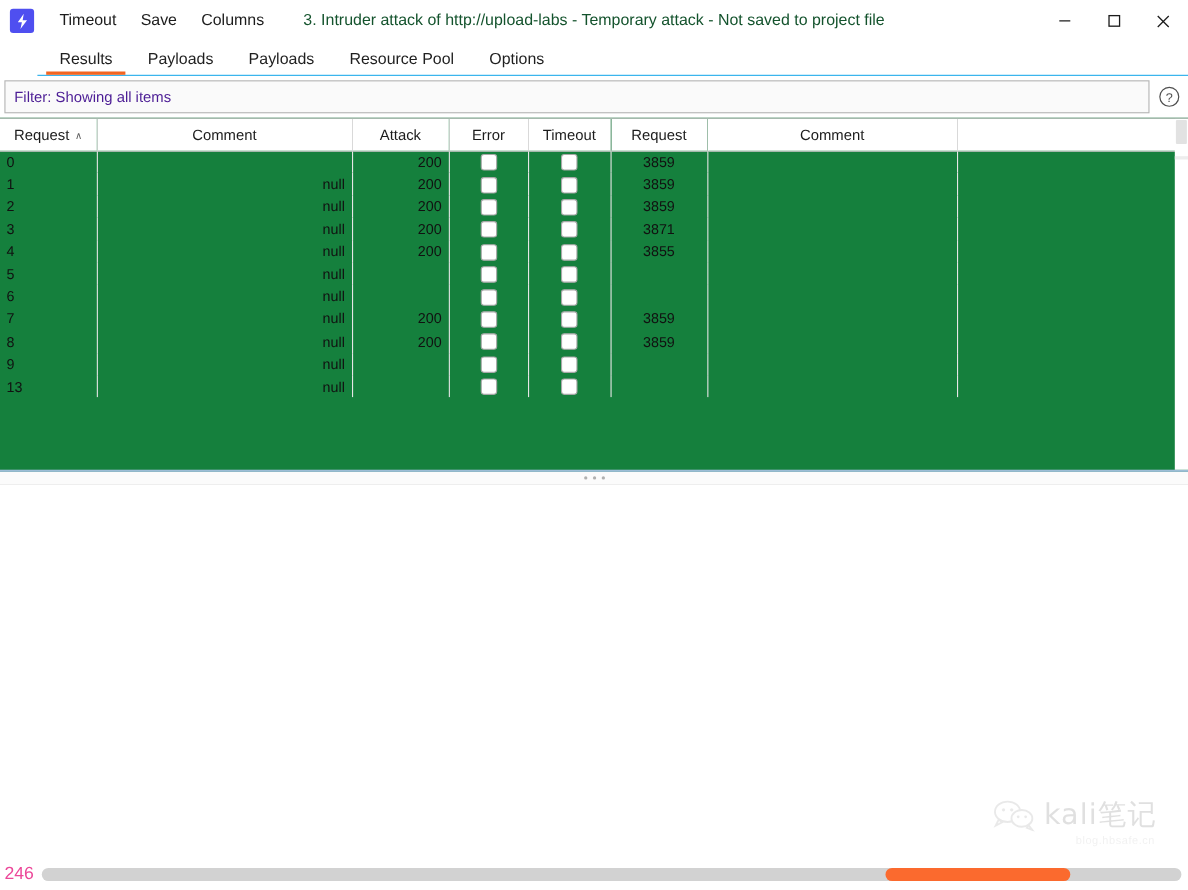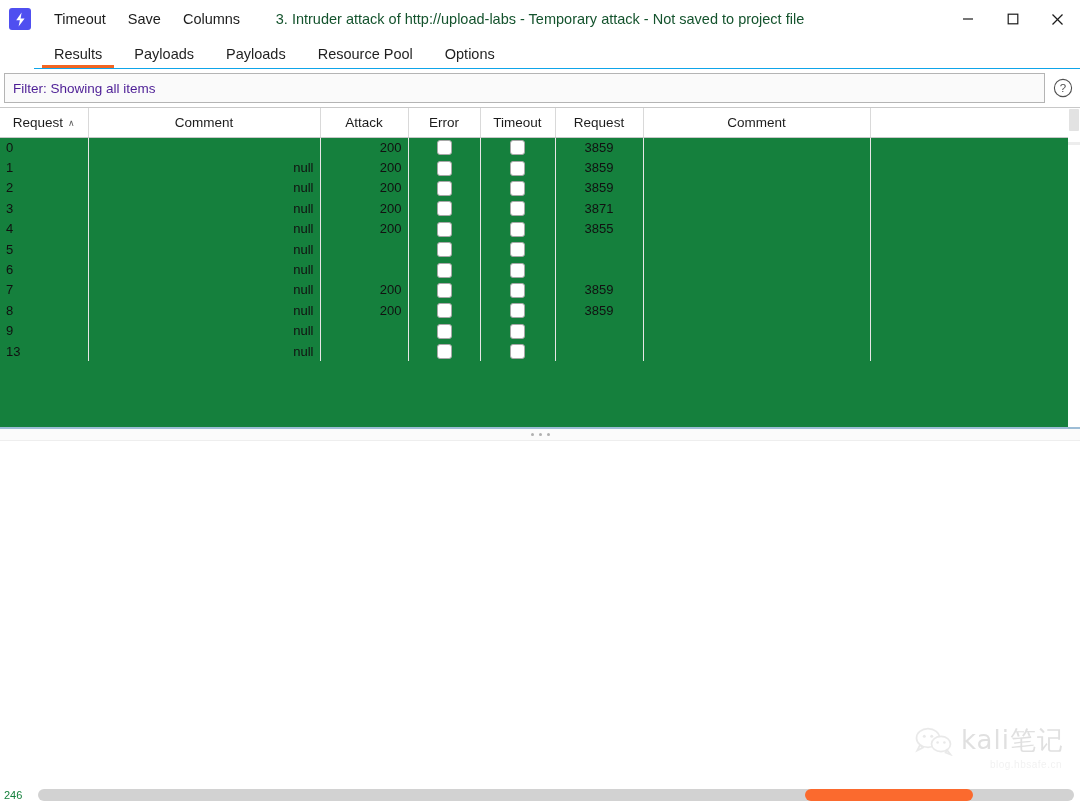--- a/index.html
+++ b/index.html
@@ -121,39 +121,39 @@
     flex: 0 0 12px; height: 12px; background: #fbfbfb;
     display: flex; align-items: center; justify-content: center;
     border-bottom: 1px solid #eeeeee; cursor: row-resize;
   }
   .splitter .dots { display: flex; gap: 5px; }
   .splitter .dots i { width: 3px; height: 3px; background: #b0b0b0; border-radius: 50%; display: block; }
 
   
   .bodypane { flex: 1; background: #ffffff; position: relative; }
   .watermark {
-    position: absolute; right: 16px; bottom: 22px;
+    position: absolute; right: 28px; bottom: 22px;
     display: flex; align-items: center; gap: 7px;
     opacity: 0.30; pointer-events: none; user-select: none;
   }
   .watermark .wm-text {
     font-size: 26px; color: #9a9a9a; letter-spacing: 1px;
     font-family: "DejaVu Sans", sans-serif;
   }
   .watermark .wm-sub {
     position: absolute; right: 2px; bottom: -12px;
     font-size: 10px; color: #d2d2d2; letter-spacing: 0.5px;
   }
 
   
   .statusbar {
     flex: 0 0 29px; height: 29px; display: flex; align-items: center;
     background: #ffffff; padding: 0 6px 0 4px;
   }
-  .status-count { font-size: 11px; color: #15803d; width: 34px; flex: 0 0 34px; }
+  .status-count { font-size: 16px; color: #ec4899; width: 34px; flex: 0 0 34px; }
   .hscroll {
     flex: 1; height: 12px; background: #d2d2d2; border-radius: 6px; position: relative;
   }
   .hscroll .hthumb {
     position: absolute; top: 0; height: 12px; background: #fb6a2e; border-radius: 6px;
     left: 74.0%; width: 16.3%;
   }
 </style>
 </head>
 <body>

